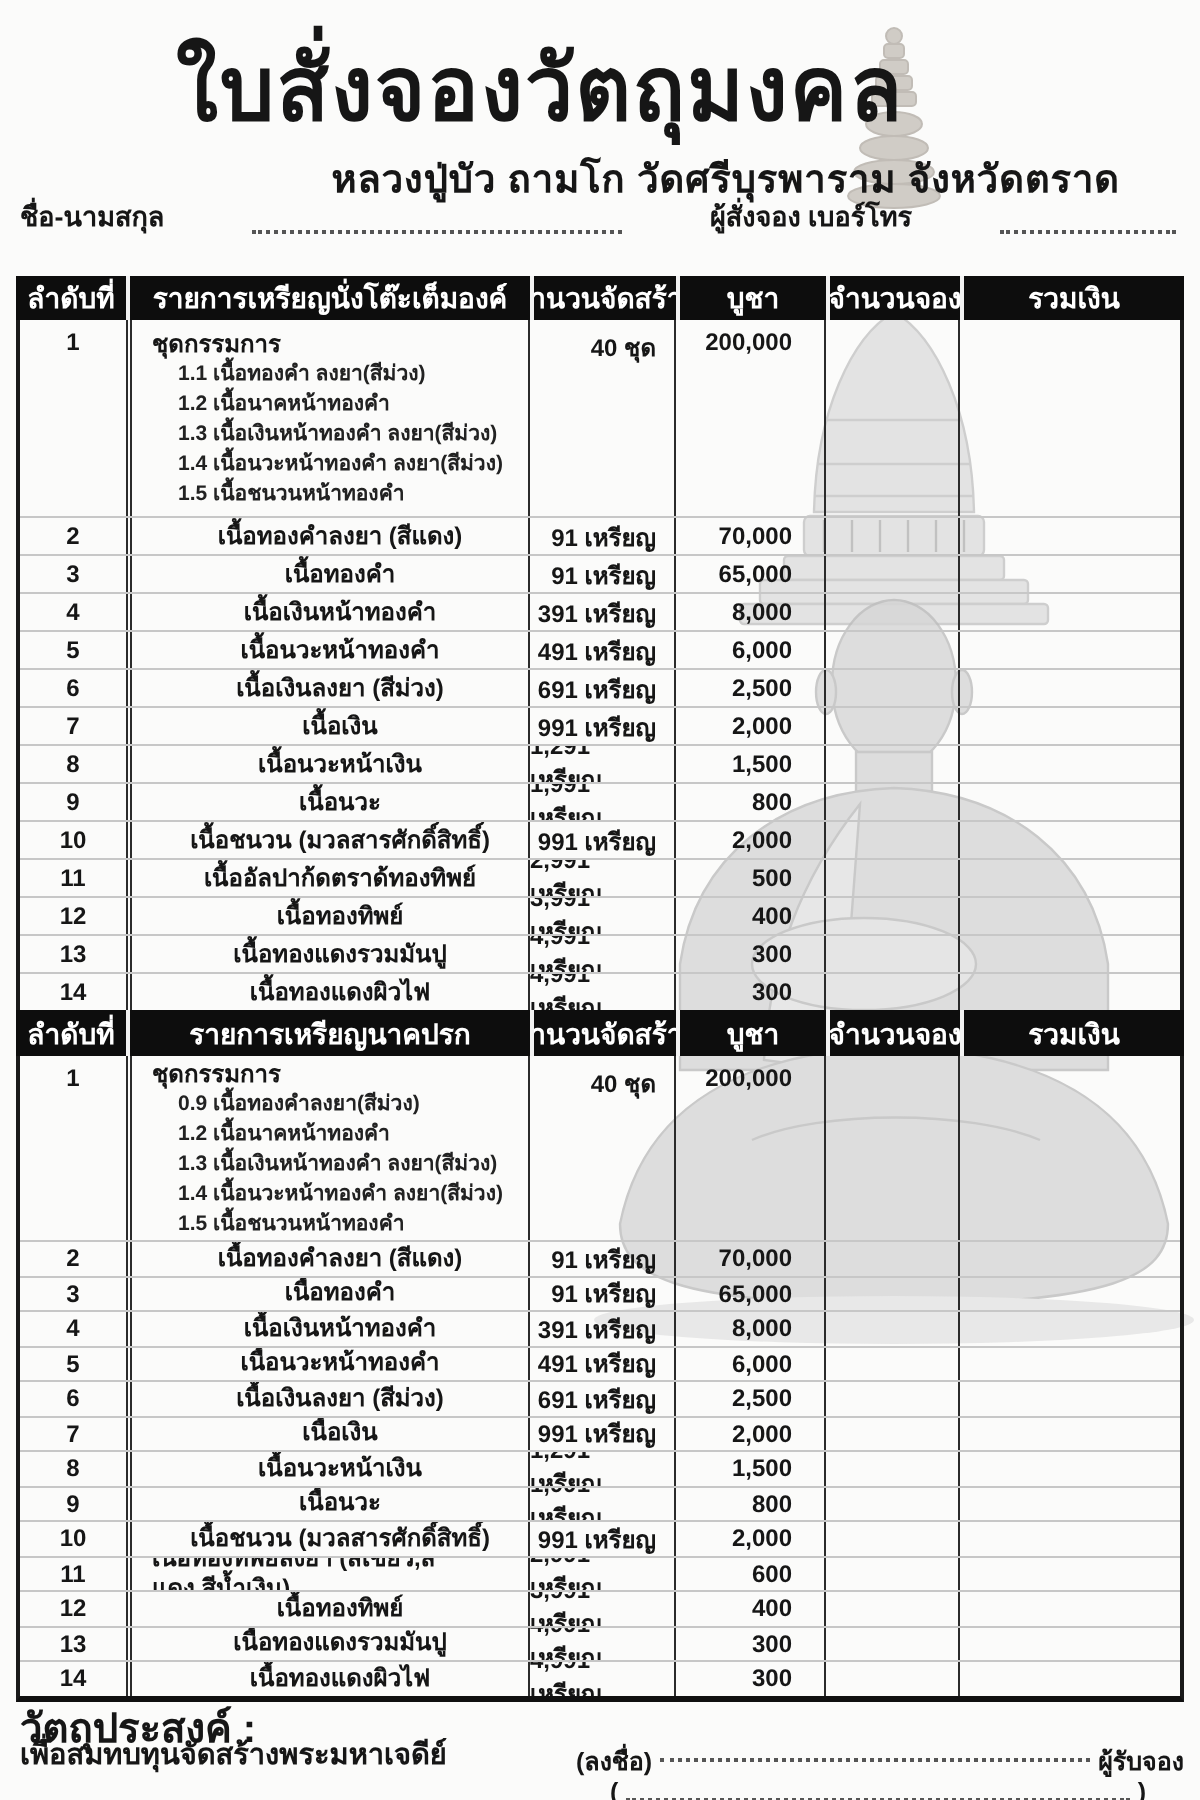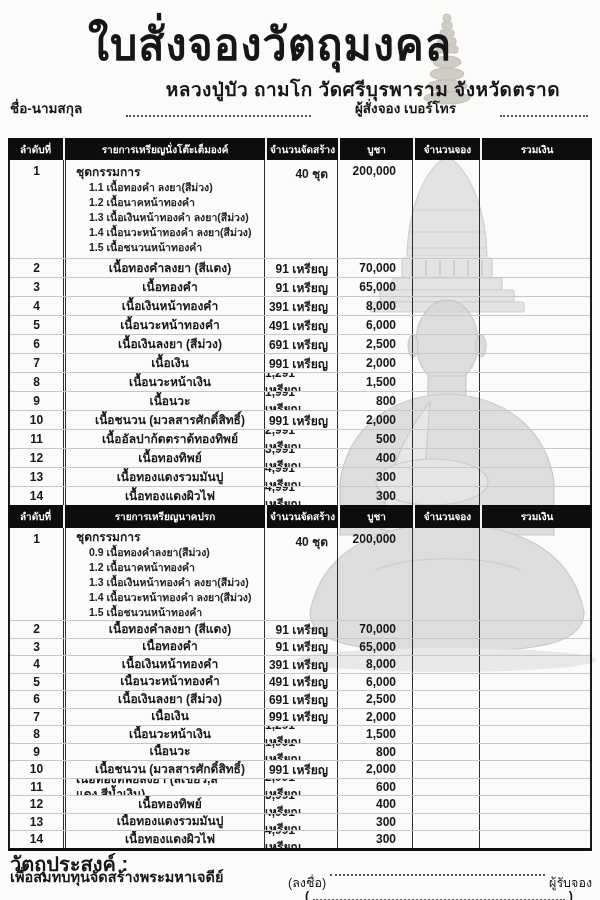--- a/index.html
+++ b/index.html
@@ -28,21 +28,21 @@
   .dots{flex:1;border-bottom:2px dotted #555;margin:0 4px 2px 4px;height:1px;}
   .dots.w2{flex:2.1;}
 
   .ordtable{position:absolute;left:8px;width:584px;}
   .t1{top:138px;}
   .t2{top:505px;}
   .thead{display:grid;grid-template-columns:55px 202px 73px 75px 67px 112px;
     background:#0d0d0d;color:#fff;font-weight:700;}
   .t1 .thead{height:22px;}
   .t2 .thead{height:23px;}
-  .th{display:flex;align-items:center;justify-content:center;font-size:10px;
+  .th{display:flex;align-items:center;justify-content:center;font-size:14px;
     white-space:nowrap;overflow:hidden;border-left:2px solid #f2f2f2;}
   .th:first-child{border-left:none;}
   .tbody{border-left:2px solid #1a1a1a;border-right:2px solid #1a1a1a;
     border-bottom:3px solid #101010;box-sizing:border-box;}
   .trow{display:grid;grid-template-columns:53px 201px 73px 75px 67px 109px;
     border-top:1px solid #c7c7c7;box-sizing:border-box;}
   .trow:first-child{border-top:none;}
   .t1 .trow{height:19px;}
   .t1 .trow.first{height:98px;}
   .t2 .trow{height:17.5px;}
@@ -58,21 +58,21 @@
   .trow.first .c.no,.trow.first .c.made,.trow.first .c.price{padding-top:4px;}
   .iname{font-size:12px;font-weight:700;line-height:15px;}
   .sub{font-size:10.5px;font-weight:700;line-height:15px;padding-left:13px;color:#222;}
 
   .purpose1{position:absolute;top:848px;left:10px;font-size:20px;font-weight:800;}
   .purpose2{position:absolute;top:865px;left:10px;font-size:14.5px;font-weight:800;}
   .totalbox{position:absolute;top:847px;left:290px;width:298px;height:17px;
     border:2px solid #141414;font-size:13.5px;font-weight:800;
     display:flex;align-items:center;padding-left:7px;box-sizing:content-box;background:rgba(255,255,255,.6);}
   .signline{position:absolute;top:873px;left:288px;width:304px;display:flex;
-    align-items:flex-start;font-size:12.5px;font-weight:400;height:15px;}
+    align-items:center;font-size:12.5px;font-weight:700;height:15px;}
   .parenline{position:absolute;top:889px;left:305px;width:268px;display:flex;
     align-items:flex-end;font-size:12.5px;font-weight:700;height:14px;}
 </style>
 </head>
 <body>
 
 <svg class="wm" viewBox="0 0 320 720" xmlns="http://www.w3.org/2000/svg" aria-hidden="true">
   <g fill="#c9c4bd" stroke="#b7b2ab" stroke-width="1" opacity="0.85">
     <circle cx="167" cy="8" r="4"></circle>
     <rect x="162" y="12" width="10" height="7" rx="2"></rect>

